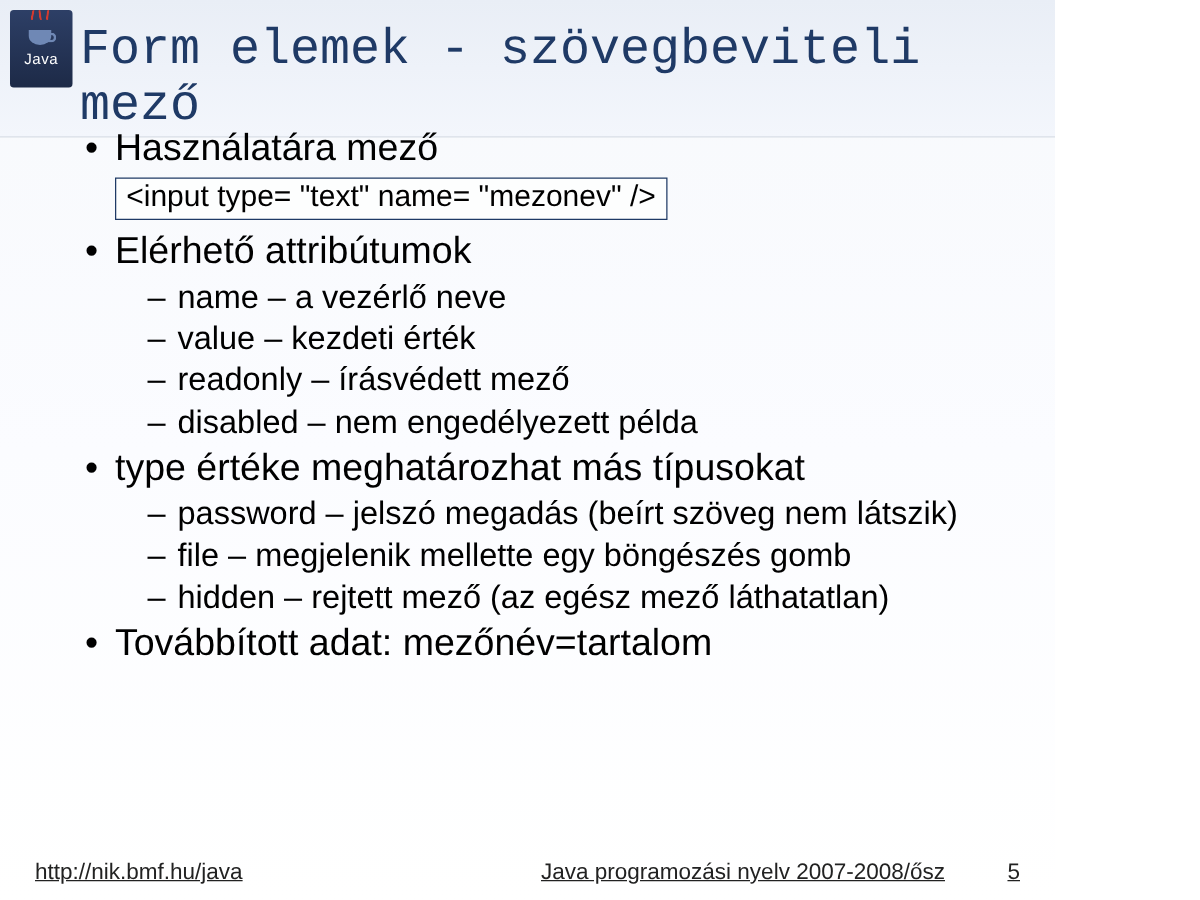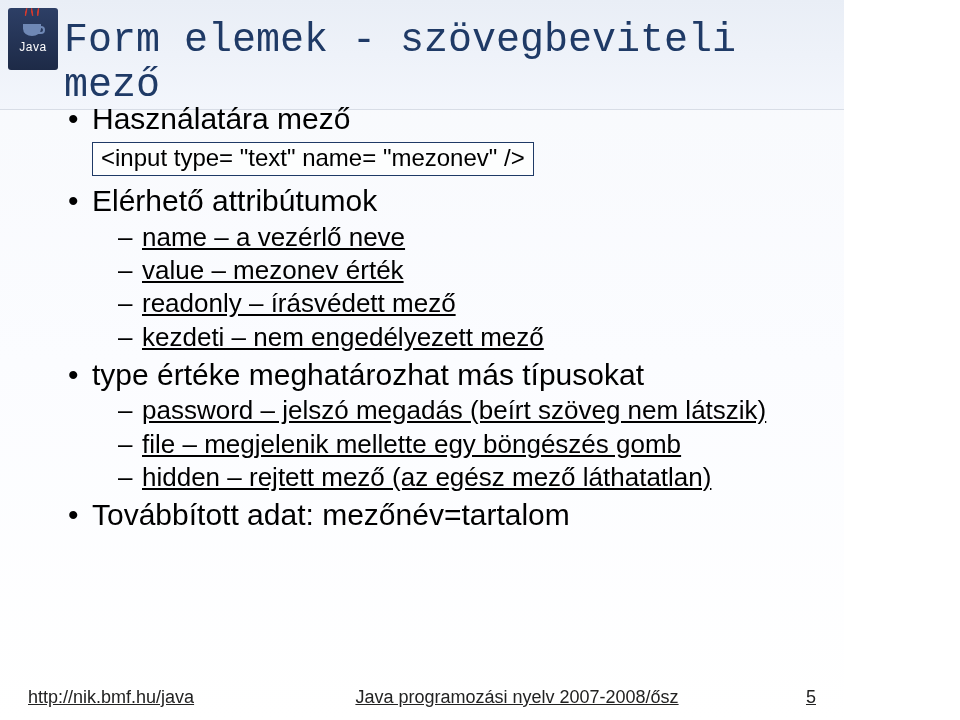--- a/index.html
+++ b/index.html
@@ -95,21 +95,21 @@
   .codebox {
     display: inline-block;
     border: 1.5px solid #1f3a66;
     padding: 1px 8px 3px 8px;
     font-size: 24px;
     font-family: Arial, sans-serif;
     margin-top: 2px;
     margin-bottom: 2px;
     background: #fdfefe;
   }
-  ul.lvl2 { list-style: none; margin-left: 20px; text-decoration: underline; }
+  ul.lvl2 { list-style: none; margin-left: 20px; }
   ul.lvl2 > li {
     position: relative;
     padding-left: 30px;
     font-size: 26px;
     line-height: 1.28;
   }
   ul.lvl2 > li::before {
     content: "–";
     position: absolute;
     left: 6px; top: 0;
@@ -120,21 +120,21 @@
     position: absolute;
     left: 0; right: 0; bottom: 12px;
     display: flex;
     align-items: baseline;
     font-size: 18px;
     color: #222;
     padding: 0 28px;
     text-decoration: underline;
   }
   .footer .left { flex: 0 0 auto; width: 250px; }
-  .footer .center { flex: 1 1 auto; text-align: center; }
+  .footer .center { flex: 1 1 auto; text-align: right; }
   .footer .right { flex: 0 0 auto; width: 60px; text-align: right; }
   .codebox-wrap { margin-left: 28px; margin-top: 2px; margin-bottom: 4px; }
 </style>
 </head>
 <body>
 
 <div class="slide">
 
   <div class="header-band"></div>
 
@@ -156,23 +156,23 @@
       <li>Használatára mező</li>
     </ul>
     <div class="codebox-wrap">
       <span class="codebox">&lt;input type= "text" name= "mezonev" /&gt;</span>
     </div>
     <ul class="lvl1">
       <li>
         <span>Elérhető attribútumok</span>
         <ul class="lvl2">
           <li>name – a vezérlő neve</li>
-          <li>value – mezonev érték</li>
+          <li>value – kezdeti érték</li>
           <li>readonly – írásvédett mező</li>
-          <li>kezdeti – nem engedélyezett mező</li>
+          <li>disabled – nem engedélyezett példa</li>
         </ul>
       </li>
       <li>
         <span>type értéke meghatározhat más típusokat</span>
         <ul class="lvl2">
           <li>password – jelszó megadás (beírt szöveg nem látszik)</li>
           <li>file – megjelenik mellette egy böngészés gomb</li>
           <li>hidden – rejtett mező (az egész mező láthatatlan)</li>
         </ul>
       </li>

